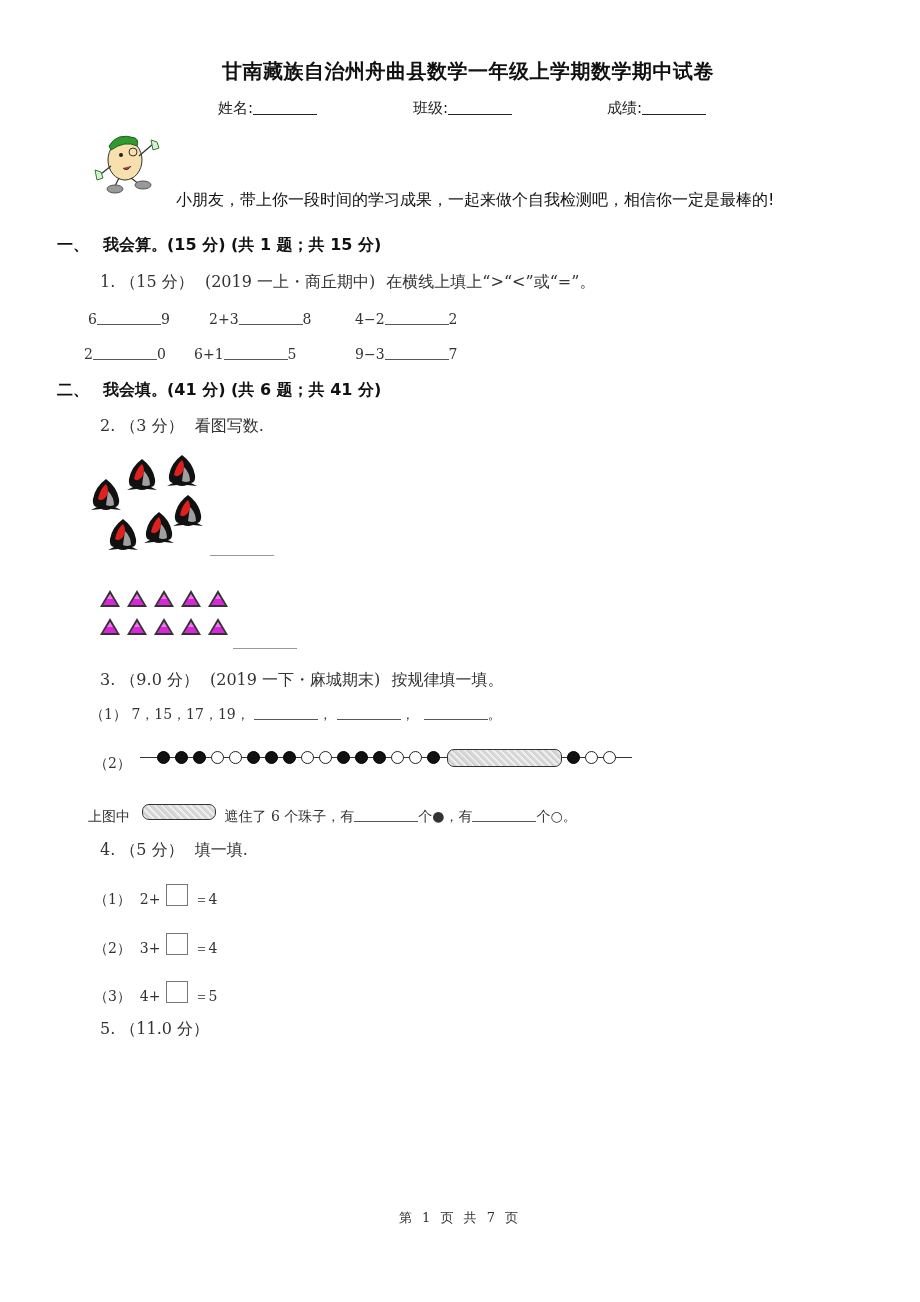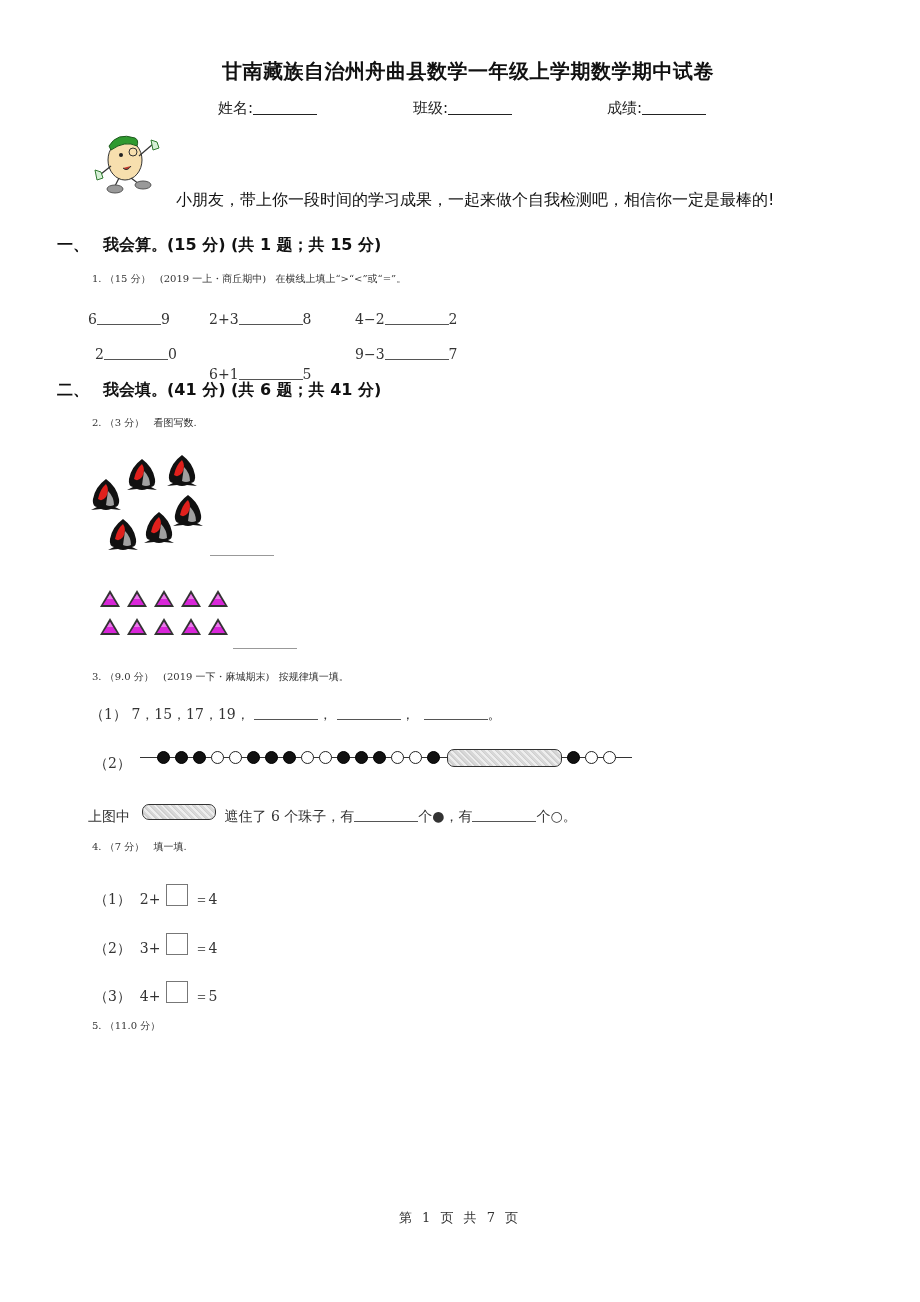--- a/index.html
+++ b/index.html
@@ -6,21 +6,21 @@
     body { width: 920px; height: 1302px; position: relative; overflow: hidden;
            font-family: "DejaVu Serif", "Liberation Serif", serif; color: #222; }
     .abs { position: absolute; white-space: nowrap; }
     .title { left: 8px; width: 920px; top: 58px; text-align: center; font-family: "DejaVu Sans", sans-serif;
              font-size: 20px; font-weight: bold; color: #111; letter-spacing: 0.5px; }
     .info { top: 99px; font-family: "DejaVu Sans", sans-serif; font-size: 15px; color: #222; }
     .info .blank { display: inline-block; width: 64px; border-bottom: 1px solid #222; height: 14px; vertical-align: -2px; }
     .intro { left: 176px; top: 190px; font-family: "DejaVu Sans", sans-serif; font-size: 16px; color: #111; }
     .sec { left: 57px; font-family: "DejaVu Sans", sans-serif; font-size: 16px; font-weight: bold; color: #111; }
     .sec .num { display: inline-block; width: 46px; }
-    .q { left: 92px; font-size: 10px; color: #333; }
+    .q { left: 100px; font-size: 16px; color: #333; }
     .q .meta { margin-right: 6px; }
     .row { font-size: 14px; color: #333; }
     .blank-line { display: inline-block; border-bottom: 1px solid #555; height: 12px; vertical-align: -1px; }
     .ans-line { position: absolute; height: 0; border-top: 1px solid #999; }
     .beads { left: 140px; top: 749px; width: 492px; height: 18px; }
     .beads .wire { position: absolute; left: 0; right: 0; top: 8px; height: 1px; background: #333; }
     .bead { position: absolute; top: 2px; width: 13px; height: 13px; border-radius: 50%; box-sizing: border-box; }
     .bead.black { background: #111; border: 1px solid #000; }
     .bead.white { background: #fff; border: 1.5px solid #222; }
     .cover { position: absolute; top: 0; height: 18px; border: 1.5px solid #333; border-radius: 7px; box-sizing: border-box;
@@ -75,24 +75,24 @@
 
 <div class="abs row" style="left:88px; top:311px;text-align:center;">
   <span>6</span><span class="blank-line" style="width:64px;"></span><span>9</span>
 </div>
 <div class="abs row" style="left:209px; top:311px;">
   <span>2+3</span><span class="blank-line" style="width:64px;"></span><span>8</span>
 </div>
 <div class="abs row" style="left:355px; top:311px;">
   <span>4−2</span><span class="blank-line" style="width:64px;"></span><span>2</span>
 </div>
-<div class="abs row" style="left:95px; top:346px;text-align:right;">
+<div class="abs row" style="left:84px; top:346px;text-align:right;">
   <span>2</span><span class="blank-line" style="width:64px;"></span><span>0</span>
 </div>
-<div class="abs row" style="left:209px; top:346px;margin-top:20px;">
+<div class="abs row" style="left:194px; top:346px;">
   <span>6+1</span><span class="blank-line" style="width:64px;"></span><span>5</span>
 </div>
 <div class="abs row" style="left:355px; top:346px;">
   <span>9−3</span><span class="blank-line" style="width:64px;"></span><span>7</span>
 </div>
 
 <div class="abs sec" style="top:380px;">
   <span class="num">二、</span><span>我会填。(41 分) (共 6 题；共 41 分)</span>
 </div>
 
@@ -181,21 +181,21 @@
   <div class="bead white" style="left:463px;"></div>
 </div>
 
 <div class="abs row" style="left:88px; top:804px;text-align:center;">
   <span>上图中</span>
   <span style="display:inline-block; position:relative; width:74px; height:16px; margin:0 8px; vertical-align:1px;"><span class="cover" style="left:0; width:74px; height:16px;"></span></span><span>遮住了 6 个珠子，有</span><span class="blank-line" style="width:64px;"></span><span>个●，有</span><span class="blank-line" style="width:64px;"></span><span>个○。</span>
 </div>
 
 <div class="abs q" style="top:840px;">
   <span>4.</span>
-  <span class="meta">（7 分）</span>
+  <span class="meta">（5 分）</span>
   <span>填一填.</span>
 </div>
 
 <div class="abs row" style="left:94px; top:884px;">
   <span>（1）</span>&nbsp;
   <span>2+</span><span class="box"></span><span>＝4</span>
 </div>
 <div class="abs row" style="left:94px; top:933px;">
   <span>（2）</span>&nbsp;
   <span>3+</span><span class="box"></span><span>＝4</span>

